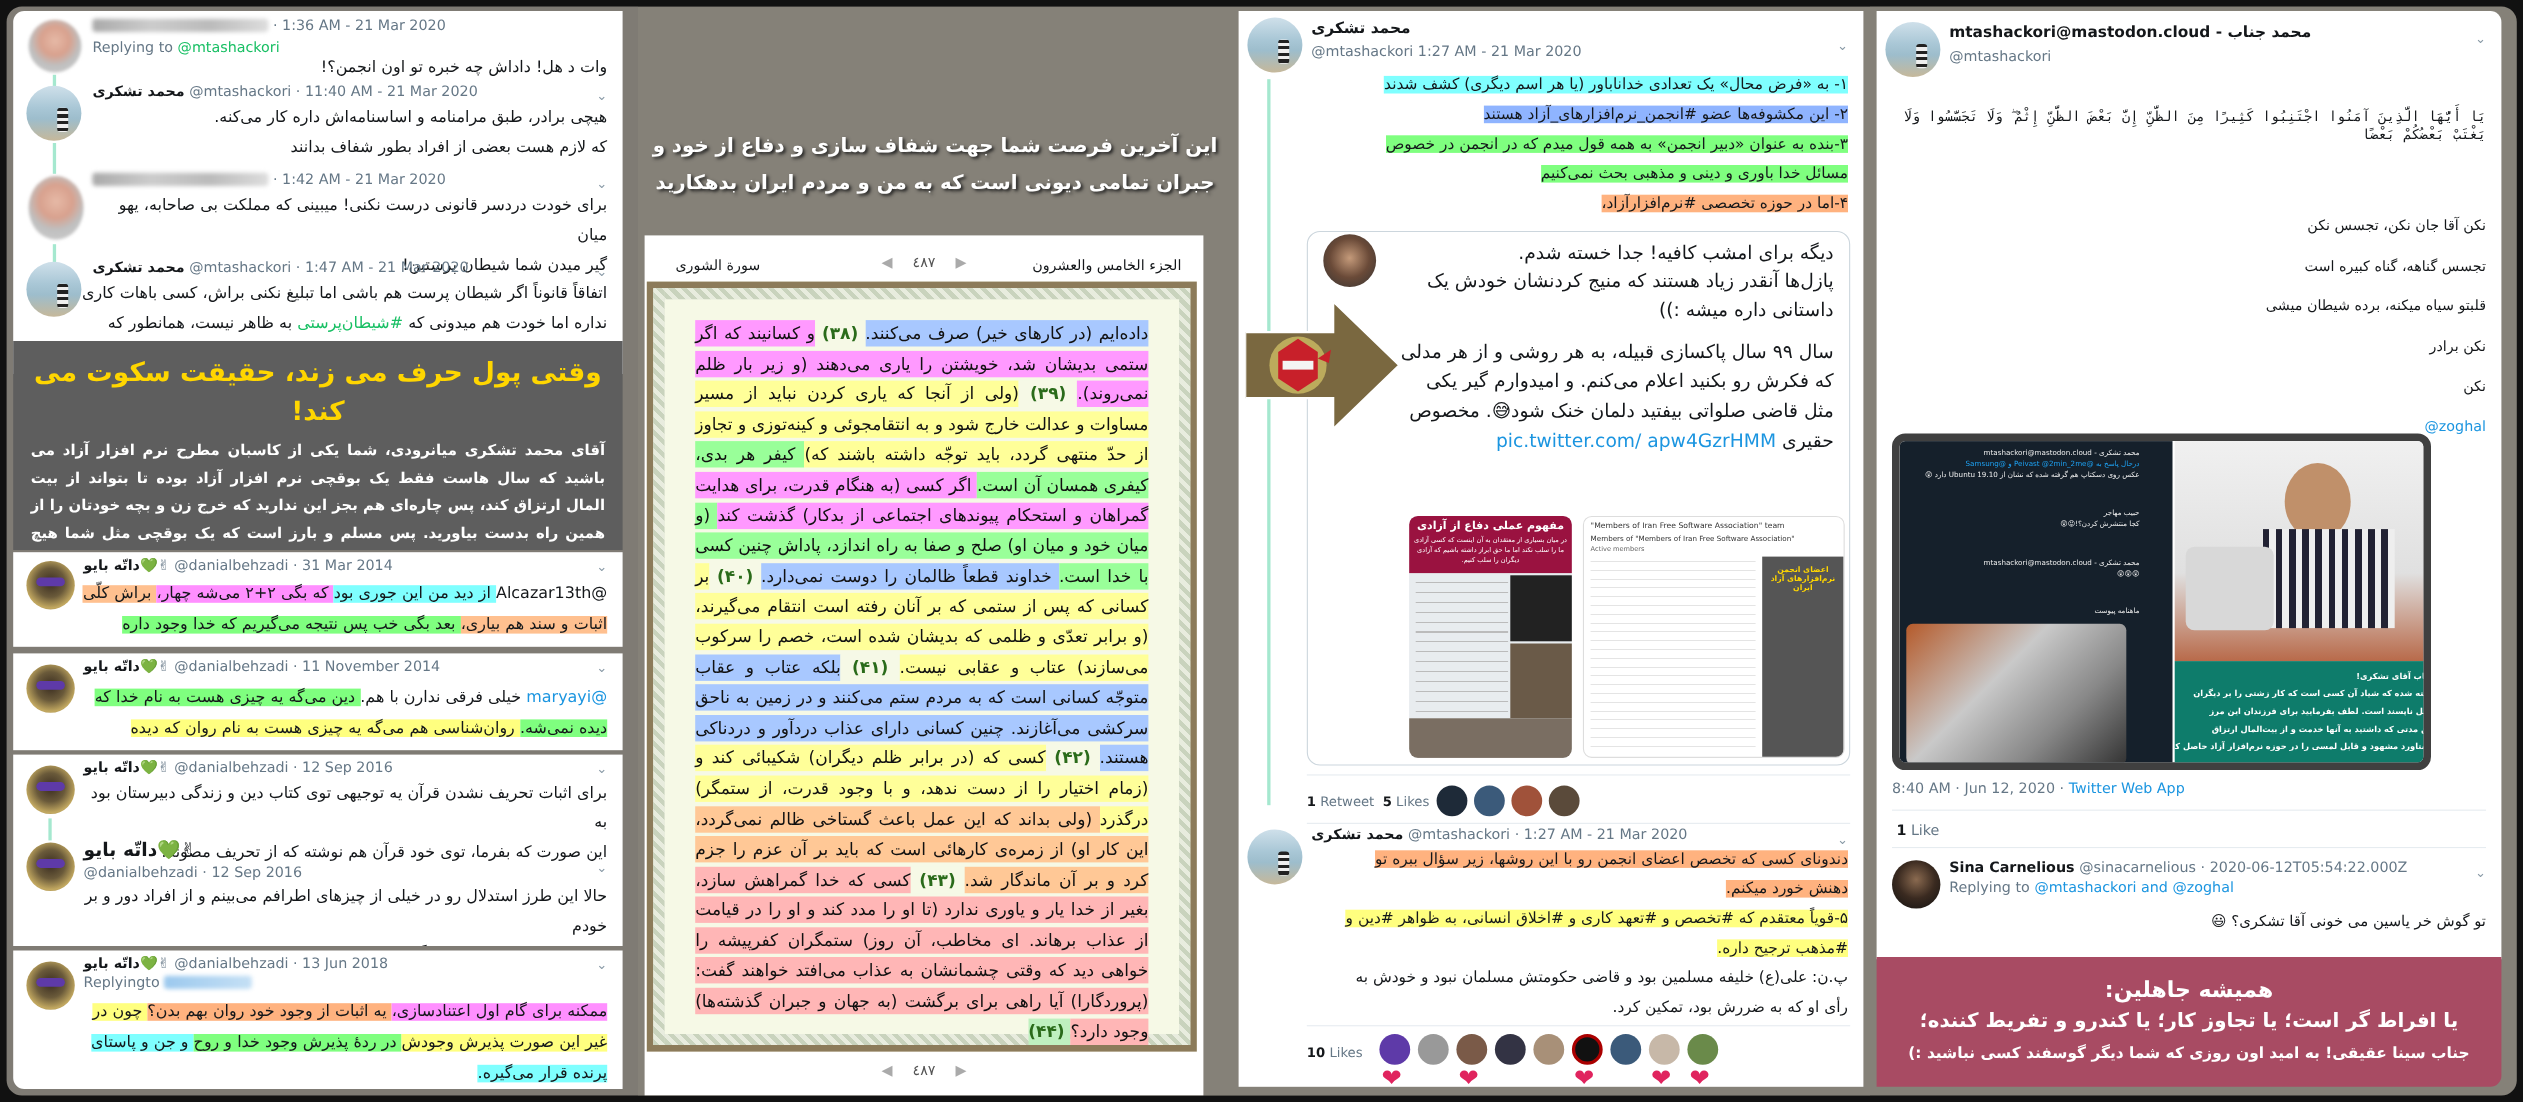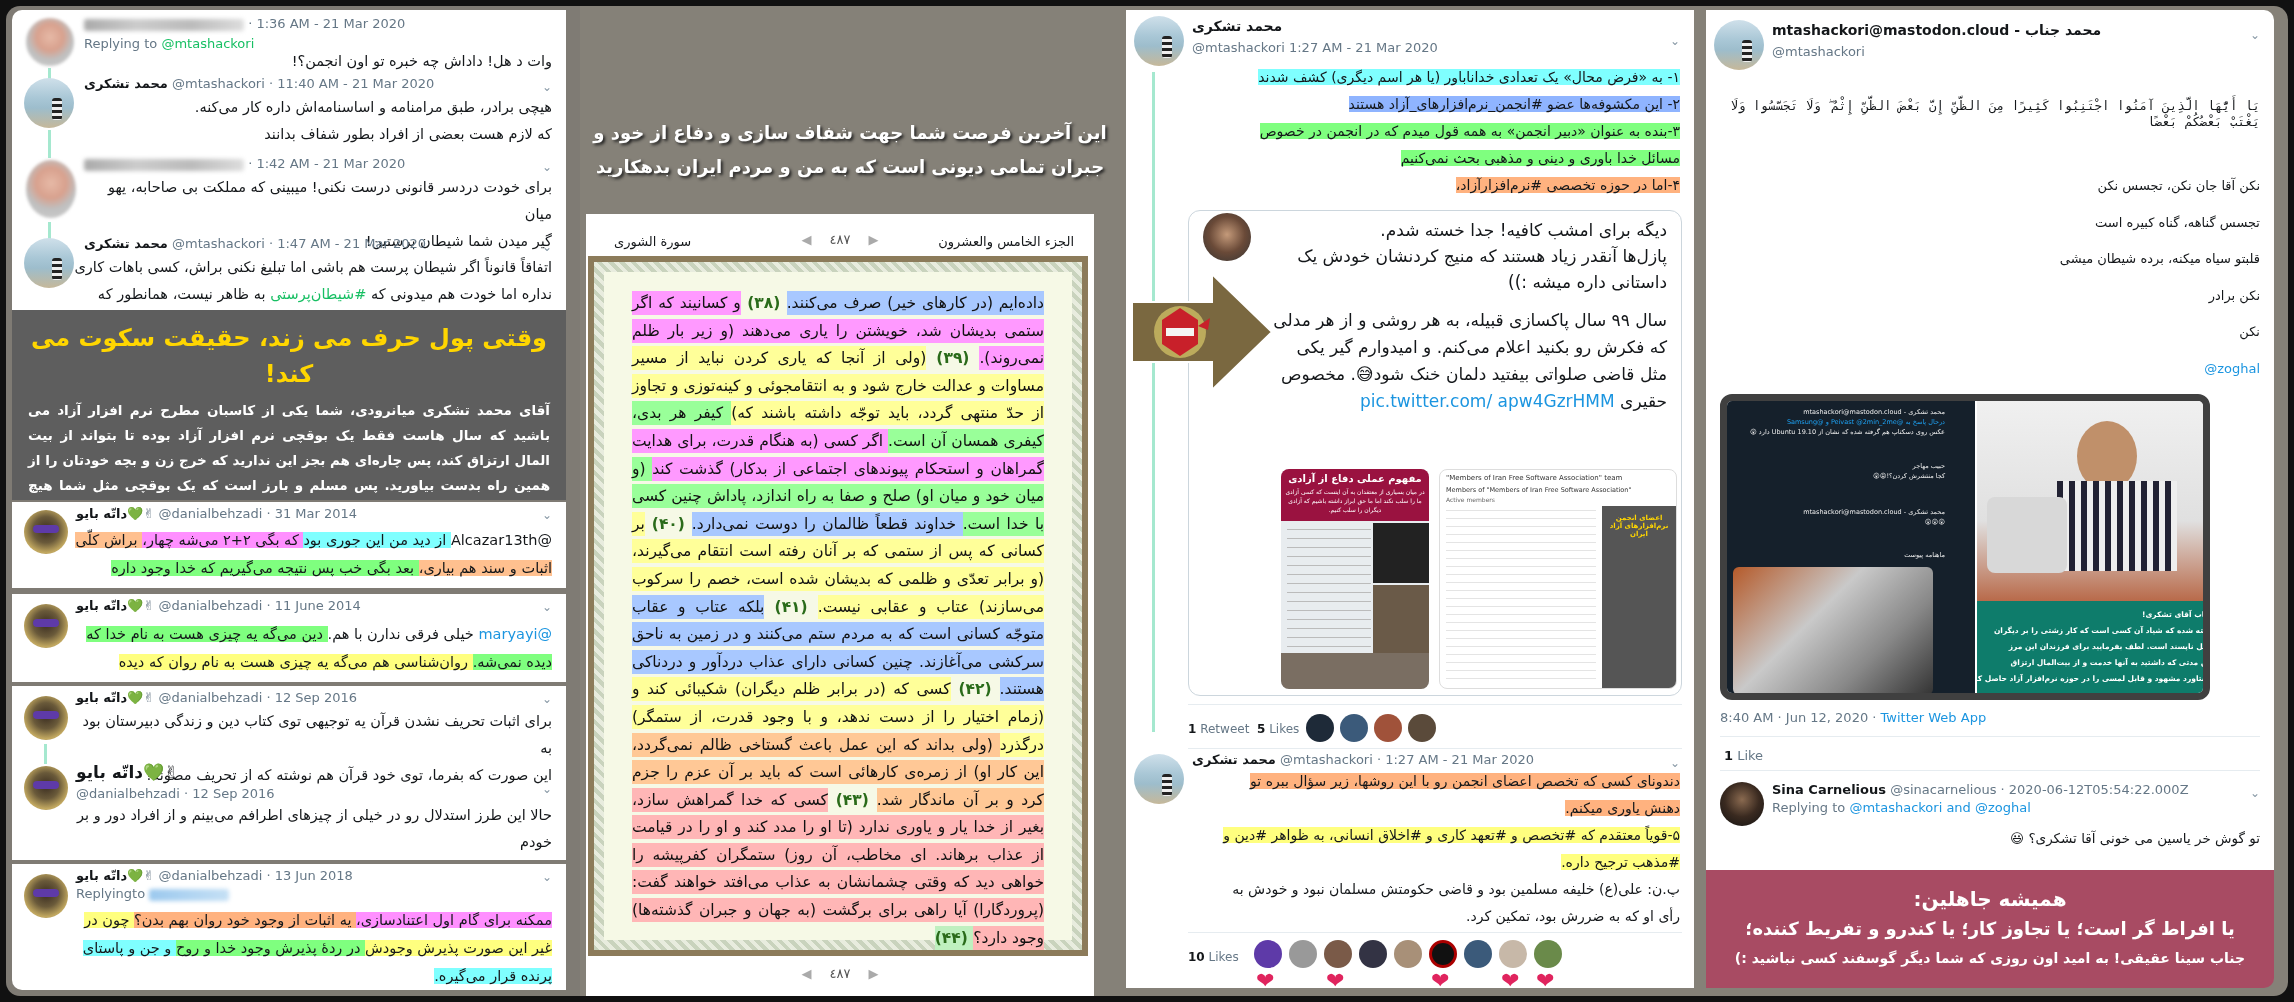--- a/index.html
+++ b/index.html
@@ -98,21 +98,21 @@
     <div class="avatar av-mask" style="left:12px;top:8px;width:44px;height:44px"></div>
     <div class="meta" style="left:64px;top:4px"><span class="name">داتّه بایو</span><span>💚✌</span> <span>@danialbehzadi</span> <span>· 31 Mar 2014</span></div>
     <div class="chev" style="right:14px;top:6px">⌄</div>
     <div class="tweet-text rtl" style="right:14px;top:24px;width:480px;line-height:28px">
       <span>@Alcazar13th</span><span class="h-cyan"> از دید من این جوری بود</span><span class="h-pink"> که بگی ۲+۲ می‌شه چهار،</span><span class="h-peach"> براش کلّی اثبات و سند هم بیاری،</span><span class="h-green"> بعد بگی خب پس نتیجه می‌گیریم که خدا وجود داره</span>
     </div>
   </div>
 
   <div class="card" style="left:6px;top:588px;width:554px;height:88px">
     <div class="avatar av-mask" style="left:12px;top:10px;width:44px;height:44px"></div>
-    <div class="meta" style="left:64px;top:4px"><span class="name">داتّه بایو</span><span>💚✌</span> <span>@danialbehzadi</span> <span>· 11 June 2014</span></div>
+    <div class="meta" style="left:64px;top:4px"><span class="name">داتّه بایو</span><span>💚✌</span> <span>@danialbehzadi</span> <span>· 11 November 2014</span></div>
     <div class="chev" style="right:14px;top:6px">⌄</div>
     <div class="tweet-text rtl" style="right:14px;top:26px;width:480px;line-height:28px">
       <span class="blue-link">@maryayi</span><span> خیلی فرقی ندارن با هم.</span><span class="h-green"> دین می‌گه یه چیزی هست به نام خدا که دیده نمی‌شه.</span><span class="h-yellow"> روان‌شناسی هم می‌گه یه چیزی هست به نام روان که دیده نمی‌شه!</span>
     </div>
   </div>
 
   <div class="card" style="left:6px;top:680px;width:554px;height:174px">
     <div class="avatar av-mask" style="left:12px;top:10px;width:44px;height:44px"></div>
     <div class="meta" style="left:64px;top:4px"><span class="name">داتّه بایو</span><span>💚✌</span> <span>@danialbehzadi</span> <span>· 12 Sep 2016</span></div>
     <div class="chev" style="right:14px;top:6px">⌄</div>
@@ -227,21 +227,21 @@
     <div class="small-av" style="left:214px;top:704px;background:#3b5a7a"></div>
     <div class="small-av" style="left:248px;top:704px;background:#a0523a"></div>
     <div class="small-av" style="left:282px;top:704px;background:#5a4a3a"></div>
     <div class="divider" style="left:62px;top:738px;width:494px"></div>
 
     <div class="avatar av-beach" style="left:8px;top:744px;width:50px;height:50px"></div>
     <div class="meta" style="left:66px;top:742px"><span class="name">محمد تشکری</span> <span>@mtashackori</span> <span>· 1:27 AM - 21 Mar 2020</span></div>
     <div class="chev" style="right:14px;top:746px">⌄</div>
     <div class="tweet-text rtl" style="right:14px;top:758px;width:500px;line-height:27px;font-size:14px">
       <div><span class="h-orange">دندونای کسی که تخصص اعضای انجمن رو با این روشها، زیر سؤال ببره تو</span></div>
-      <div><span class="h-orange">دهنش یاوری میکنم.</span></div>
+      <div><span class="h-orange">دهنش خورد میکنم.</span></div>
       <div><span class="h-yellow">۵-قویاً معتقدم که #تخصص و #تعهد کاری و #اخلاق انسانی، به ظواهر #دین و</span></div>
       <div><span class="h-yellow">#مذهب ترجیح داره.</span></div>
       <div>پ.ن: علی(ع) خلیفه مسلمین بود و قاضی حکومتش مسلمان نبود و خودش به</div>
       <div>رأی او که به ضررش بود، تمکین کرد.</div>
     </div>
     <div class="divider" style="left:62px;top:922px;width:494px"></div>
     <div style="position:absolute;left:62px;top:940px;font-size:12px;color:#657786">
       <b style="color:#14171a">10</b> <span>Likes</span>
     </div>
     <div class="small-av" style="left:128px;top:930px;background:#5e3aa8"></div>
@@ -271,21 +271,21 @@
   </div>
 </div>
 
 <div class="panel" id="p4">
   <div class="card" style="left:6px;top:4px;width:568px;height:862px;border-radius:0 10px 0 0">
     <div class="avatar av-beach" style="left:8px;top:10px;width:50px;height:50px"></div>
     <div style="position:absolute;left:66px;top:12px;font-size:14px;font-weight:bold">mtashackori@mastodon.cloud - محمد جناب</div>
     <div class="meta" style="left:66px;top:34px;font-size:13px">@mtashackori</div>
     <div class="chev" style="right:14px;top:18px">⌄</div>
     <div class="rtl" style="position:absolute;right:14px;top:88px;width:540px;font-size:12.5px;font-family:Liberation Mono, monospace">يَا أَيُّهَا الَّذِينَ آمَنُوا اجْتَنِبُوا كَثِيرًا مِنَ الظَّنِّ إِنَّ بَعْضَ الظَّنِّ إِثْمٌ ۖ وَلَا تَجَسَّسُوا وَلَا يَغْتَبْ بَعْضُكُمْ بَعْضًا</div>
-    <div class="rtl" style="position:absolute;right:14px;top:158px;width:400px;font-size:13px;line-height:36.5px">
+    <div class="rtl" style="position:absolute;right:14px;top:178px;width:400px;font-size:13px;line-height:36.5px">
       <div>نکن آقا جان نکن، تجسس نکن</div>
       <div>تجسس گناهه، گناه کبیره است</div>
       <div>قلبتو سیاه میکنه، برده شیطان میشی</div>
       <div>نکن برادر</div>
       <div>نکن</div>
       <div class="blue-link ltr" style="text-align:right">@zoghal</div>
     </div>
 
     <div style="position:absolute;left:14px;top:384px;width:490px;height:306px;border-radius:12px;overflow:hidden;border:7px solid #404040">
       <div style="position:absolute;left:0;top:0;width:248px;height:306px;background:#15202b">

